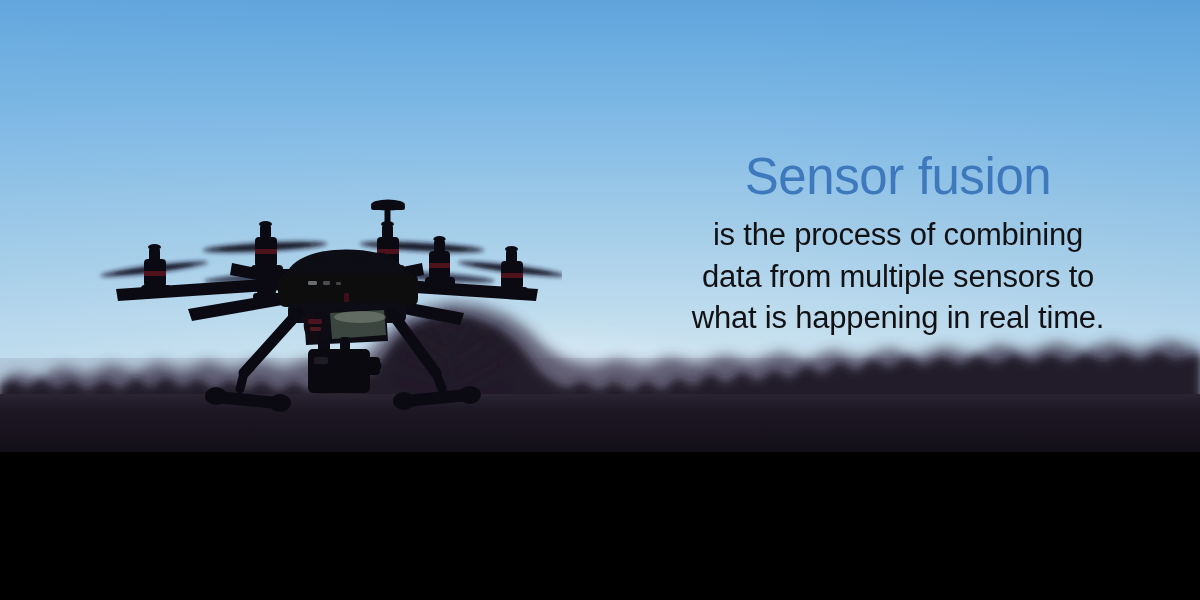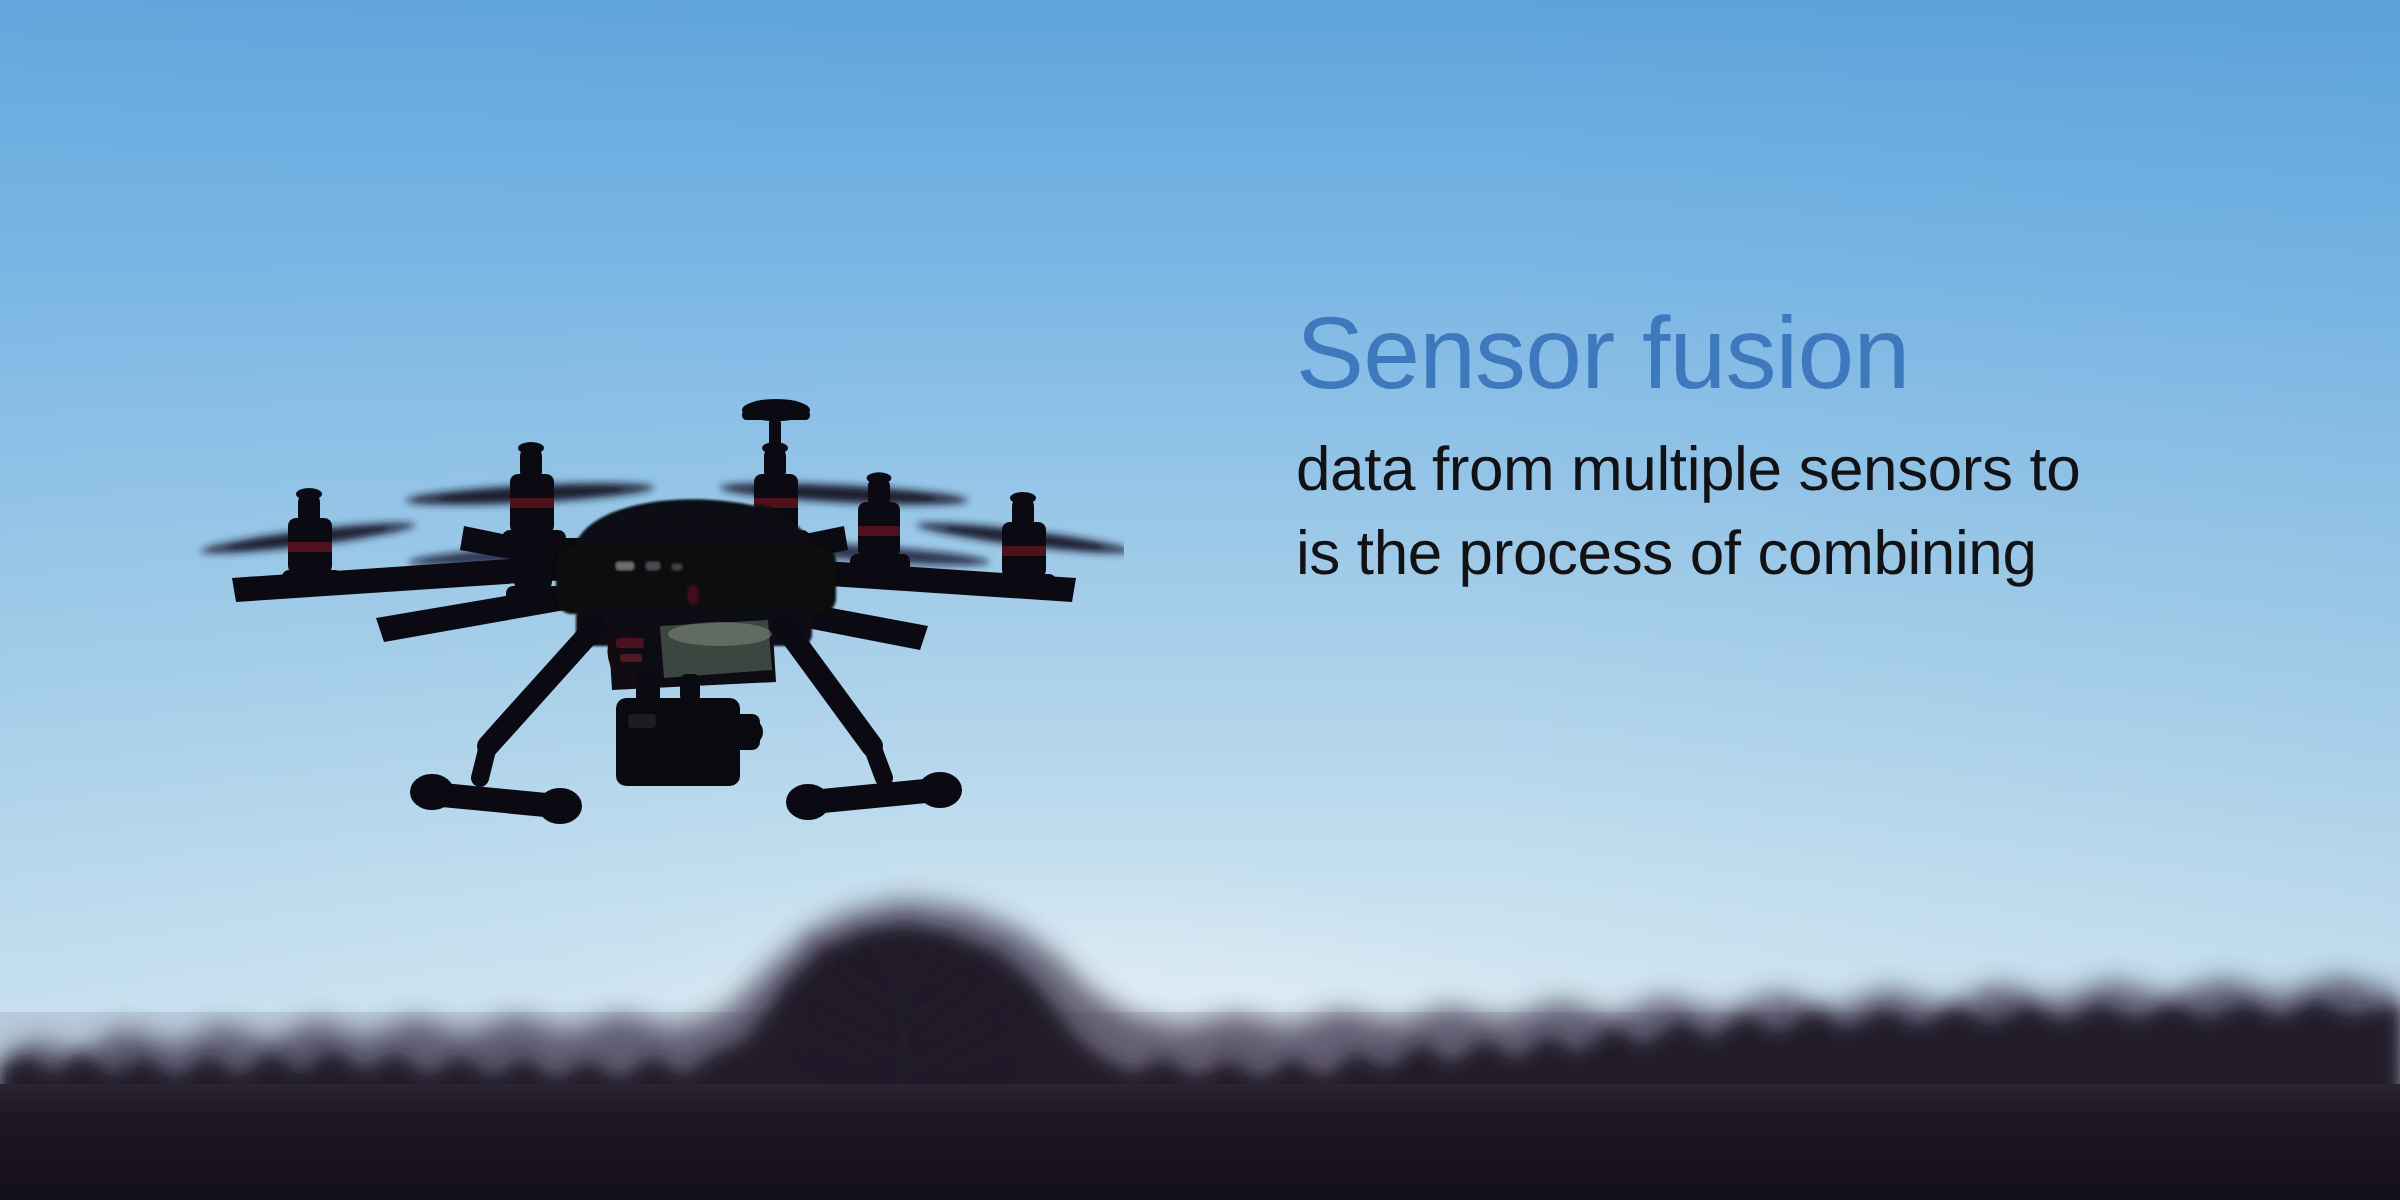--- a/index.html
+++ b/index.html
@@ -8,23 +8,24 @@
     padding: 0;
     background: #000;
   }
   body {
     font-family: "Liberation Sans", "DejaVu Sans", sans-serif;
   }
 
   #stage {
     position: relative;
     width: 1200px;
-    height: 600px;
+    height: 452px;
     overflow: hidden;
     background: #69a9dd;
+    text-align: center;
   }
 
   
   .sky {
     position: absolute;
     inset: 0;
     background:
       linear-gradient(to bottom,
         #5fa3dc 0%,
         #69abdf 8%,
@@ -342,18 +343,19 @@
         <path d="M314,216 L376,210" stroke-width="12"></path>
         <ellipse cx="312" cy="216" rx="11" ry="9" fill="#0b0a12" stroke="none"></ellipse>
         <ellipse cx="378" cy="210" rx="11" ry="9" fill="#0b0a12" stroke="none"></ellipse>
       </g>
     </svg>
   </div>
 
   <div class="copy">
     <h1 class="headline">Sensor fusion</h1>
     <p class="body-copy">
+      <span class="line">is the process of combining</span>
       <span class="line">data from multiple sensors to</span>
-      <span class="line">is the process of combining</span>
+      <span class="line">what is happening in real time.</span>
     </p>
   </div>
 
 </div>
 
 </body></html>

